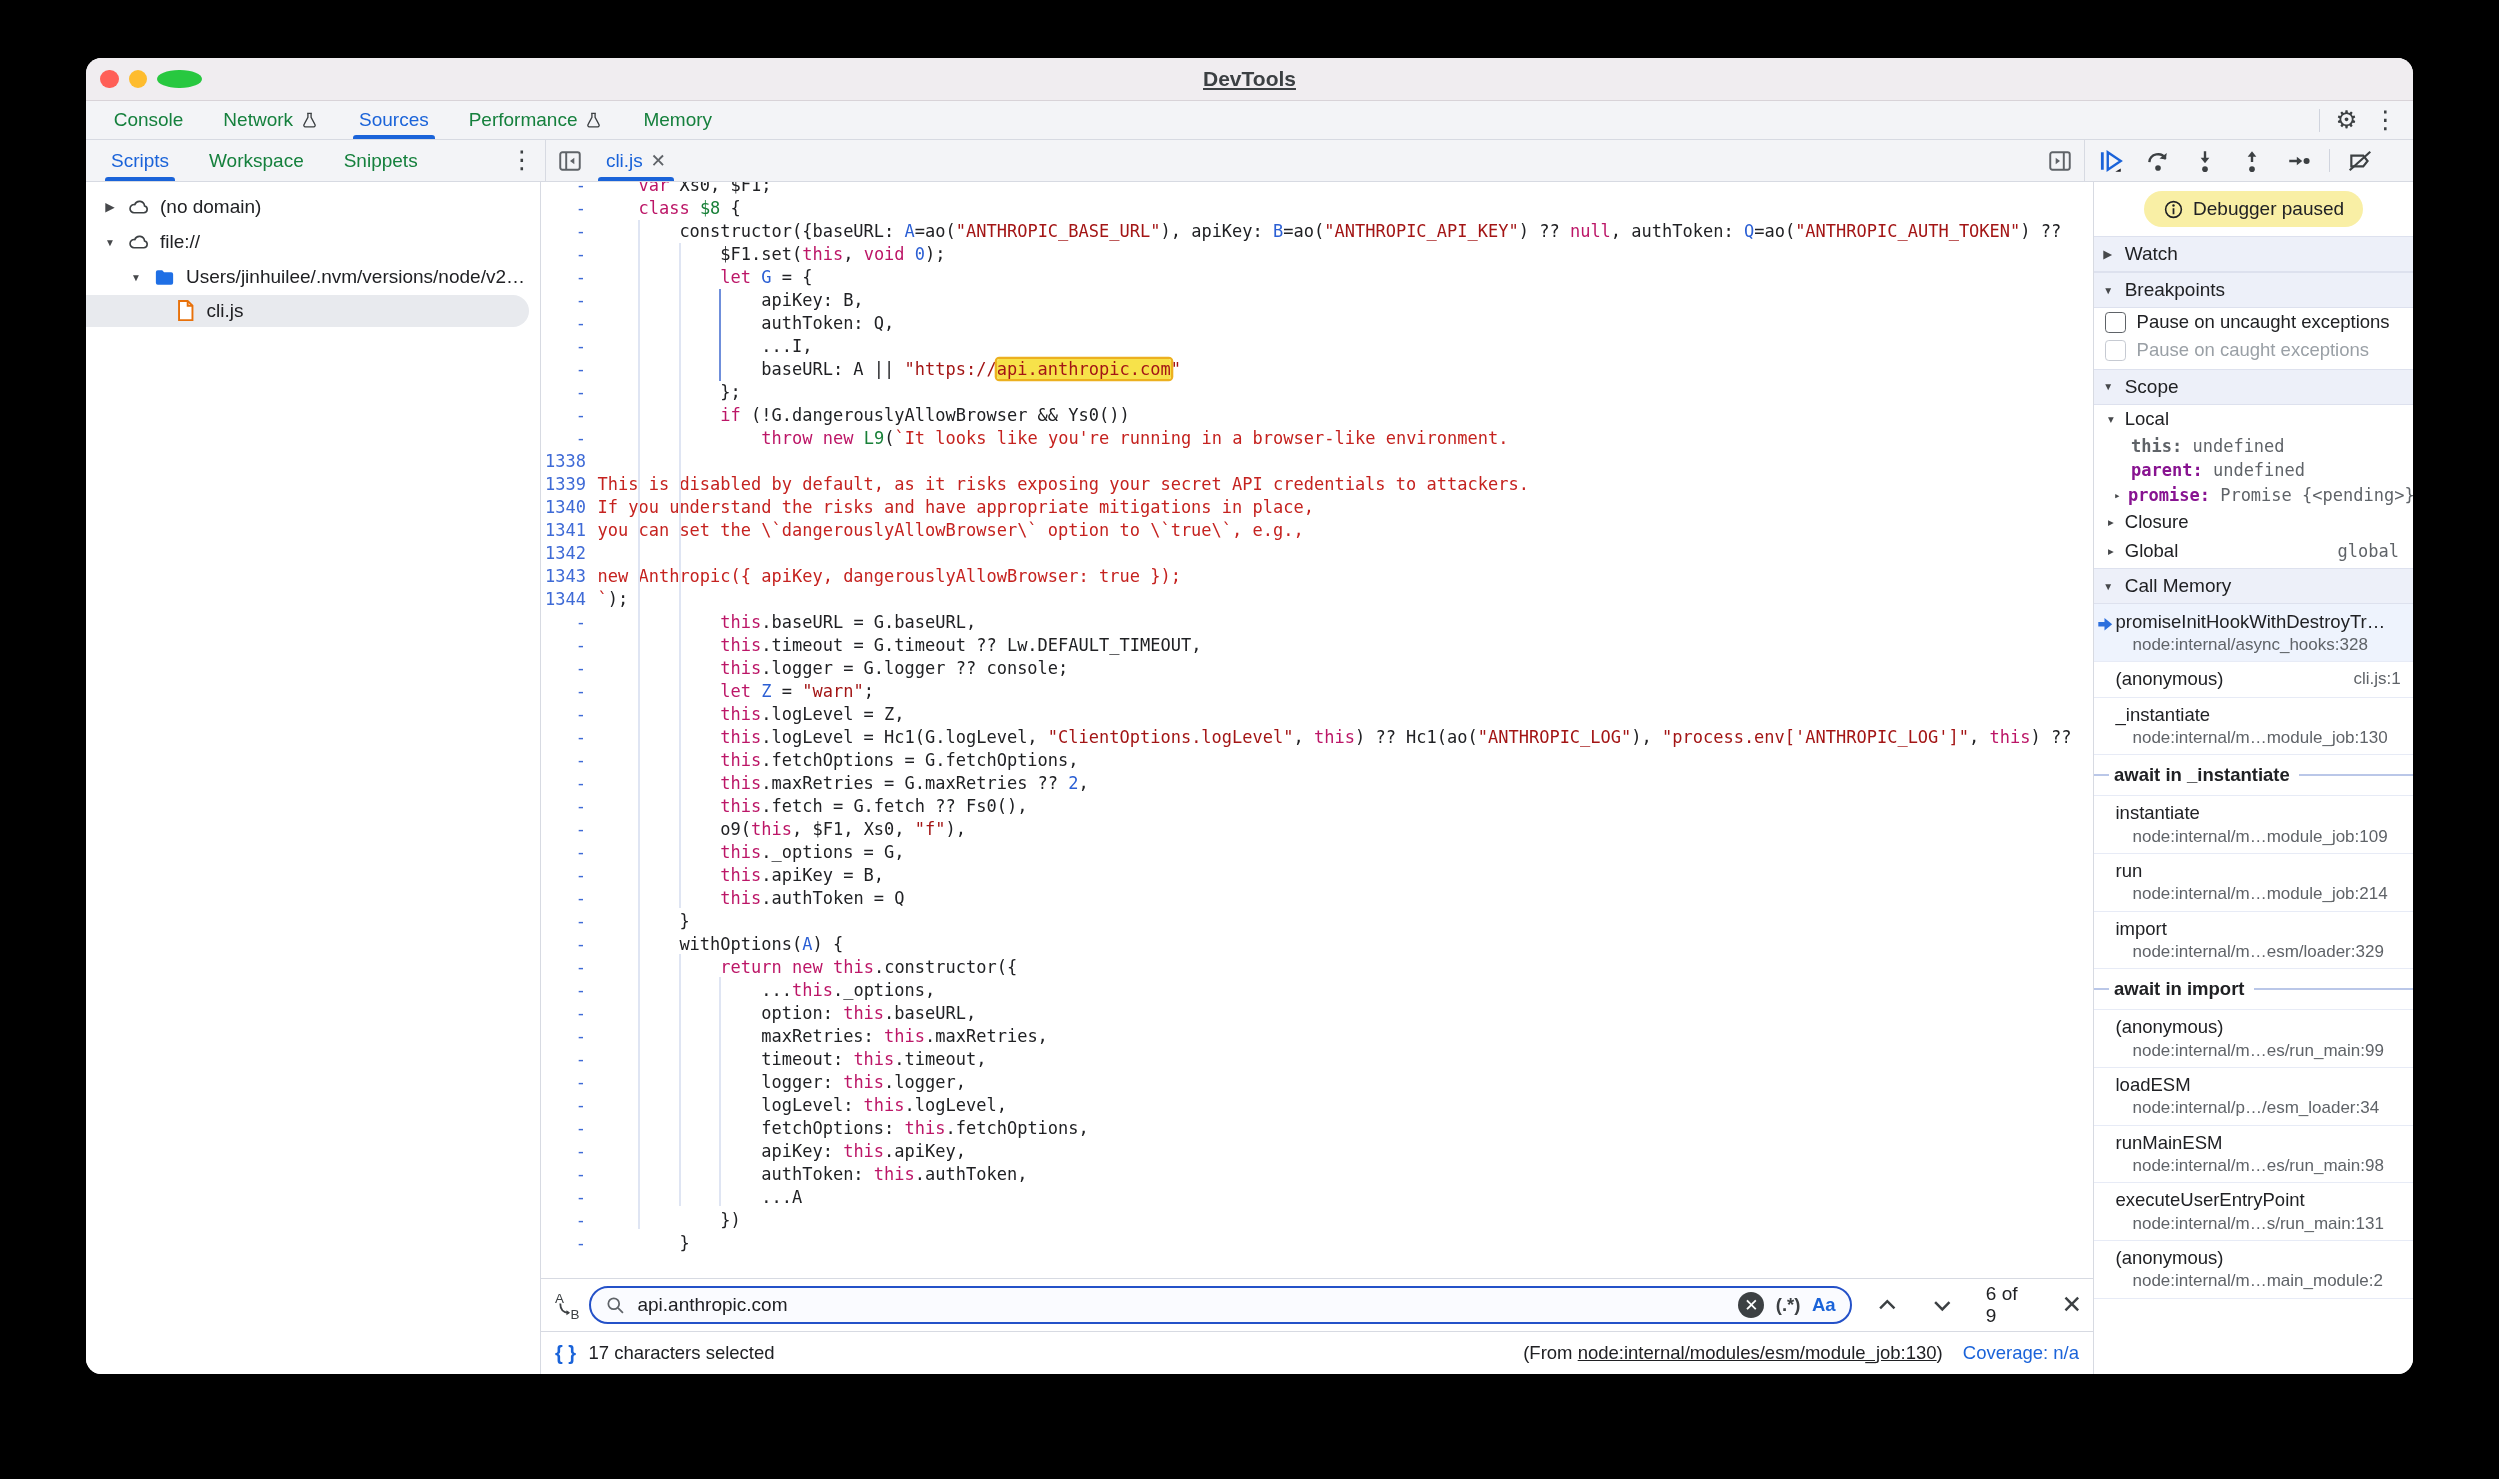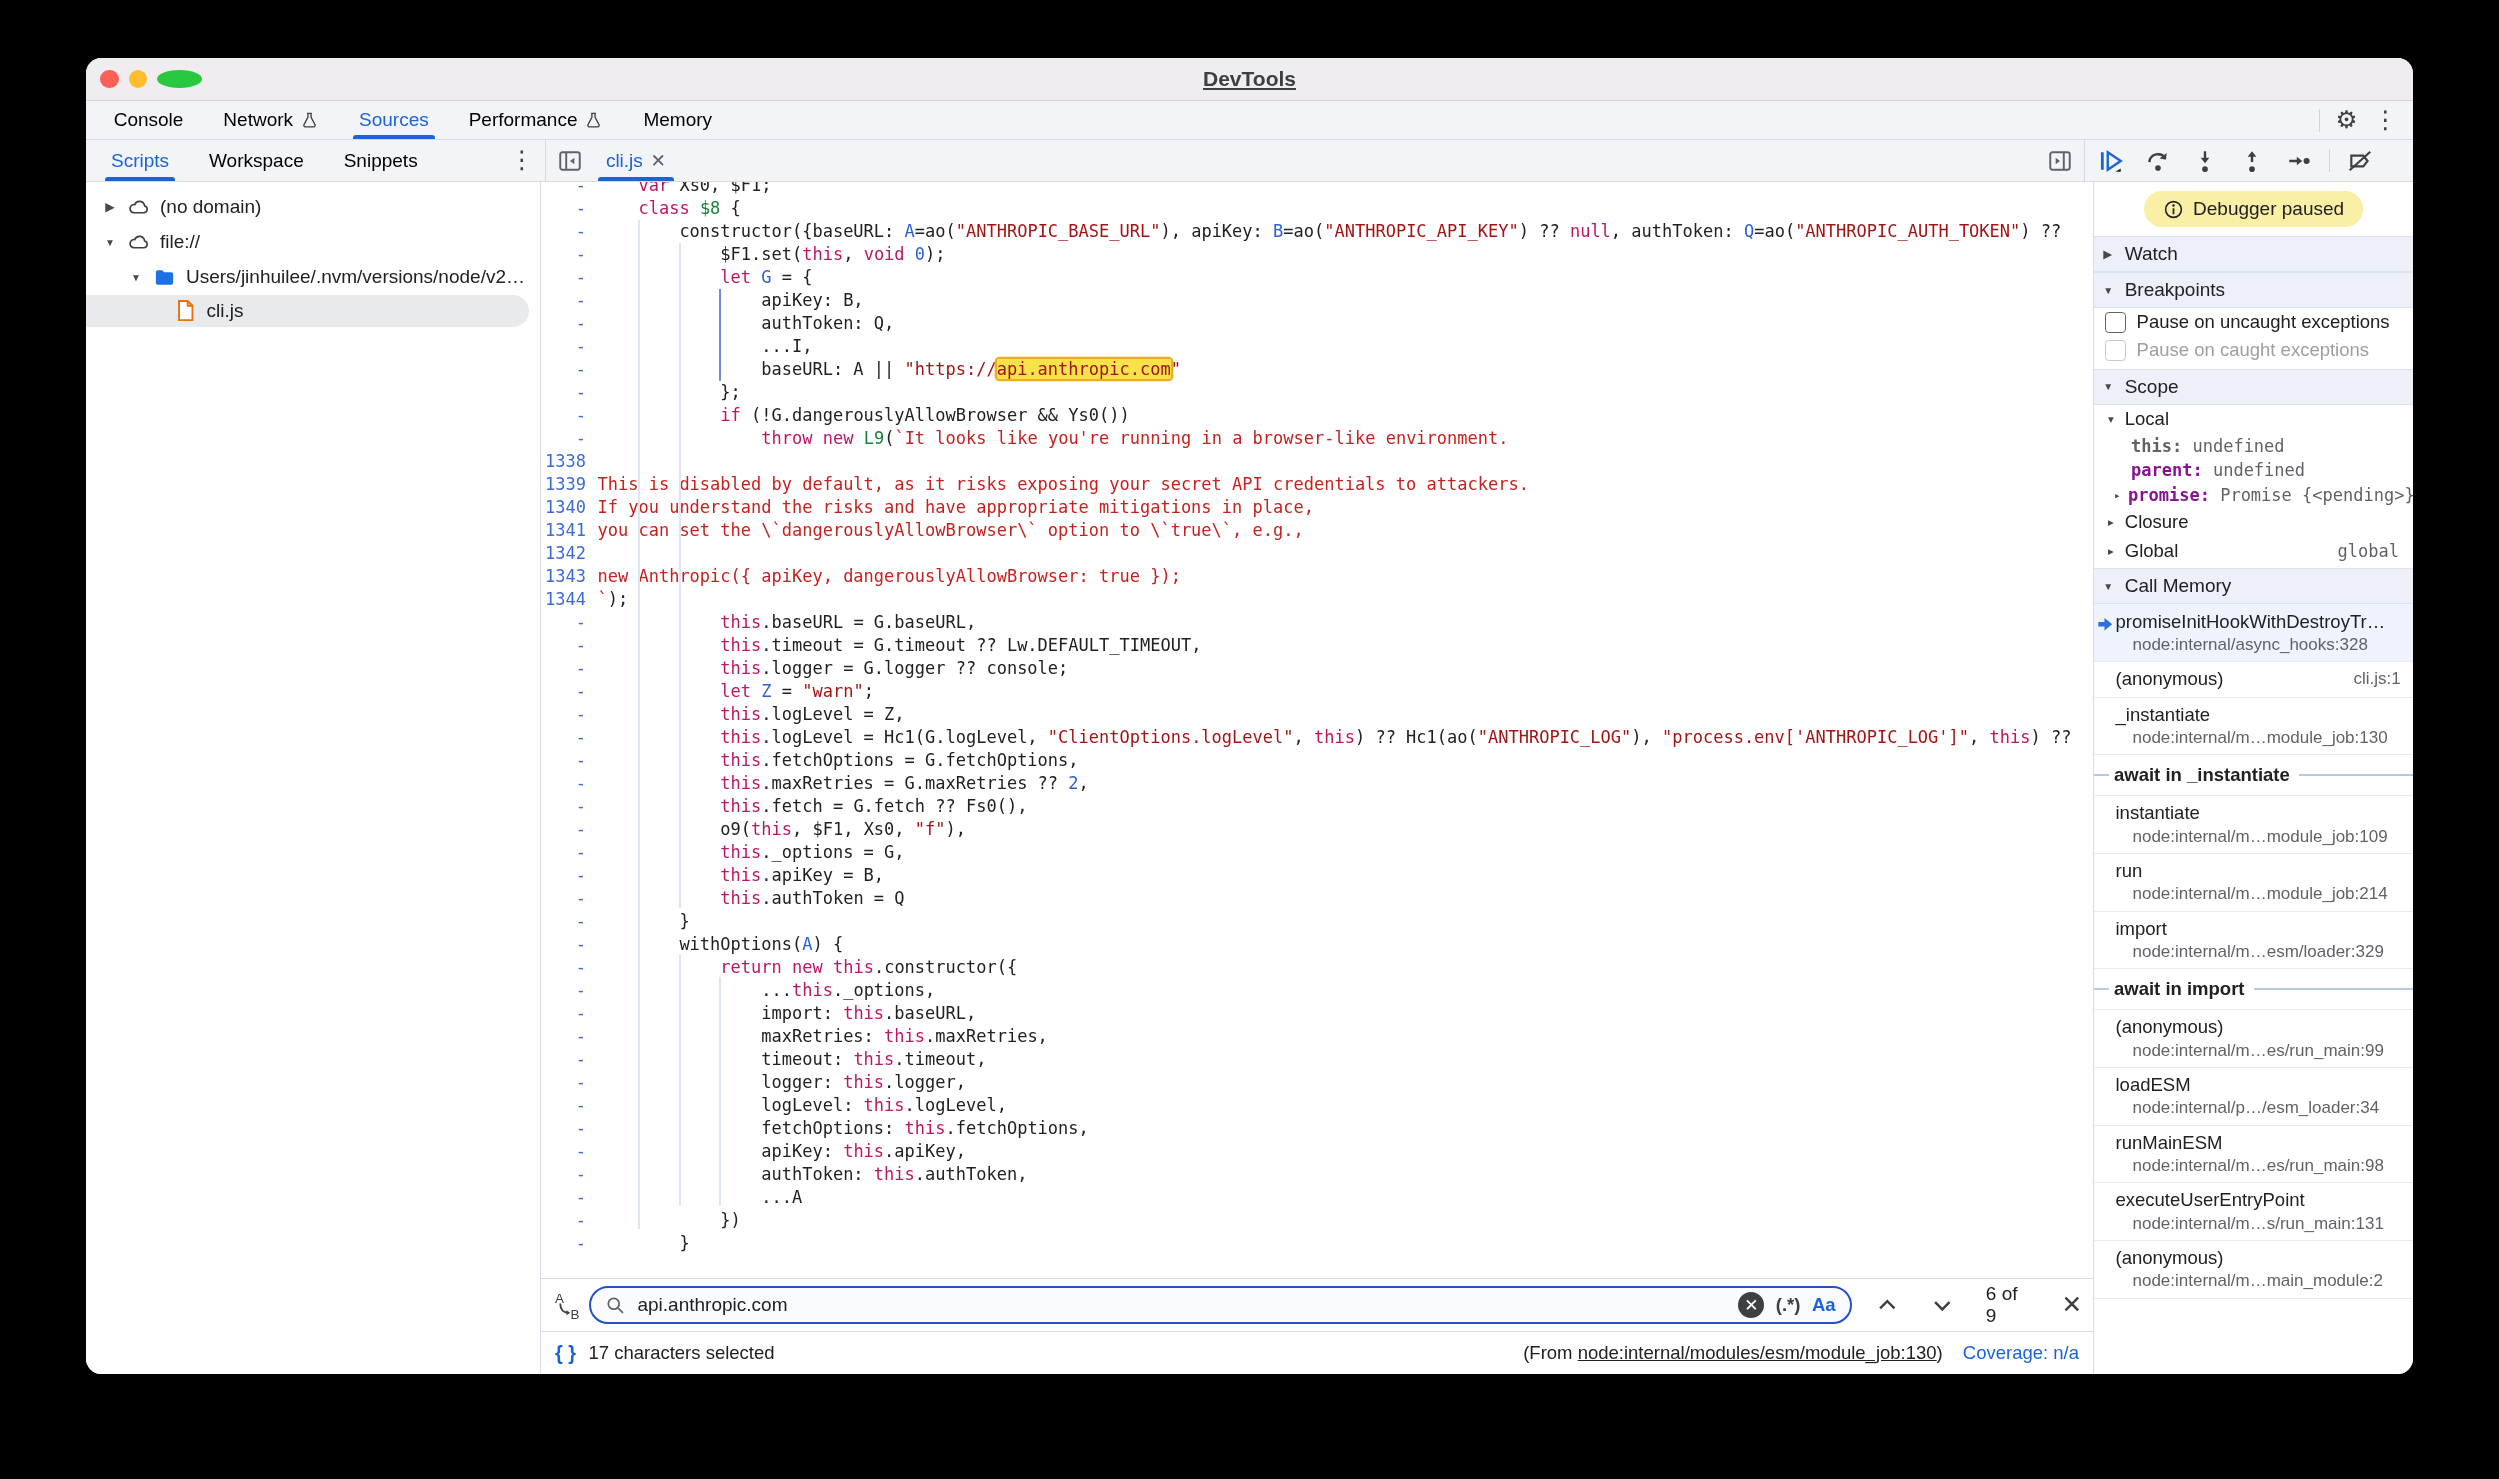--- a/index.html
+++ b/index.html
@@ -12,21 +12,21 @@
   .titlebar{height:42px;flex:none;background:#f0edf0;border-bottom:0.8px solid #d8d3d8;
             display:flex;align-items:center;position:relative;}
   .lights{display:flex;gap:10px;margin-left:14px;}
   .light{width:18.5px;height:18.5px;border-radius:50%;}
   .light.r{background:#ff5f57}.light.y{background:#febc2e}.light.g{background:#28c840}
   .wtitle{position:absolute;left:0;right:0;text-align:center;font-size:21px;font-weight:bold;color:#3c4043;text-decoration:underline;}
   
   .toolbar{height:38px;flex:none;background:#f3f4f7;border-bottom:0.8px solid #d7dae2;
            display:flex;align-items:stretch;padding-left:7.7px;}
   .tab{display:flex;align-items:center;gap:7px;padding:0 15.4px;margin:0 4.6px;font-size:19px;
-       color:#000000;position:relative;cursor:default;}
+       color:#15803d;position:relative;cursor:default;}
   .tab.active{color:#1a63d9;}
   .tab.active .underl{position:absolute;left:9.2px;right:9.2px;bottom:0;height:3.8px;background:#1a63d9;border-radius:3.1px 3.1px 0 0;}
   .tbright{margin-left:auto;display:flex;align-items:center;gap:15.4px;padding-right:15.4px;}
   .vdiv{width:0.8px;height:23px;background:#d0d4de;}
   .glyphbtn{font-size:24.6px;color:#3c4043;line-height:1;}
   
   .subbar{height:41px;flex:none;background:#f3f4f7;border-bottom:0.8px solid #d7dae2;display:flex;align-items:stretch;}
   .sb-left{width:454px;flex:none;border-right:0.8px solid #d7dae2;display:flex;align-items:stretch;padding-left:5px;}
   .sb-mid{flex:1;border-right:0.8px solid #d7dae2;display:flex;align-items:stretch;overflow:hidden;}
   .sb-right{width:319px;flex:none;display:flex;align-items:center;gap:13px;padding-left:9.2px;}
@@ -319,21 +319,21 @@
               <div class="cl"><span class="g">-</span><span class="t"><span class="tk-kw">            this</span><span class="tk-pln">.maxRetries = G.maxRetries ?? </span><span class="tk-num">2</span><span class="tk-pln">,</span></span></div>
               <div class="cl"><span class="g">-</span><span class="t"><span class="tk-kw">            this</span><span class="tk-pln">.fetch = G.fetch ?? Fs0(),</span></span></div>
               <div class="cl"><span class="g">-</span><span class="t"><span class="tk-pln">            o9(</span><span class="tk-kw">this</span><span class="tk-pln">, $F1, Xs0, </span><span class="tk-str">"f"</span><span class="tk-pln">),</span></span></div>
               <div class="cl"><span class="g">-</span><span class="t"><span class="tk-kw">            this</span><span class="tk-pln">._options = G,</span></span></div>
               <div class="cl"><span class="g">-</span><span class="t"><span class="tk-kw">            this</span><span class="tk-pln">.apiKey = B,</span></span></div>
               <div class="cl"><span class="g">-</span><span class="t"><span class="tk-kw">            this</span><span class="tk-pln">.authToken = Q</span></span></div>
               <div class="cl"><span class="g">-</span><span class="t"><span class="tk-pln">        }</span></span></div>
               <div class="cl"><span class="g">-</span><span class="t"><span class="tk-pln">        withOptions(</span><span class="tk-def">A</span><span class="tk-pln">) {</span></span></div>
               <div class="cl"><span class="g">-</span><span class="t"><span class="tk-kw">            return</span><span class="tk-pln"> </span><span class="tk-kw">new</span><span class="tk-pln"> </span><span class="tk-kw">this</span><span class="tk-pln">.constructor({</span></span></div>
               <div class="cl"><span class="g">-</span><span class="t"><span class="tk-pln">                ...</span><span class="tk-kw">this</span><span class="tk-pln">._options,</span></span></div>
-              <div class="cl"><span class="g">-</span><span class="t"><span class="tk-pln">                import: </span><span class="tk-kw">this</span><span class="tk-pln">.baseURL,</span></span></div>
+              <div class="cl"><span class="g">-</span><span class="t"><span class="tk-pln">                option: </span><span class="tk-kw">this</span><span class="tk-pln">.baseURL,</span></span></div>
               <div class="cl"><span class="g">-</span><span class="t"><span class="tk-pln">                maxRetries: </span><span class="tk-kw">this</span><span class="tk-pln">.maxRetries,</span></span></div>
               <div class="cl"><span class="g">-</span><span class="t"><span class="tk-pln">                timeout: </span><span class="tk-kw">this</span><span class="tk-pln">.timeout,</span></span></div>
               <div class="cl"><span class="g">-</span><span class="t"><span class="tk-pln">                logger: </span><span class="tk-kw">this</span><span class="tk-pln">.logger,</span></span></div>
               <div class="cl"><span class="g">-</span><span class="t"><span class="tk-pln">                logLevel: </span><span class="tk-kw">this</span><span class="tk-pln">.logLevel,</span></span></div>
               <div class="cl"><span class="g">-</span><span class="t"><span class="tk-pln">                fetchOptions: </span><span class="tk-kw">this</span><span class="tk-pln">.fetchOptions,</span></span></div>
               <div class="cl"><span class="g">-</span><span class="t"><span class="tk-pln">                apiKey: </span><span class="tk-kw">this</span><span class="tk-pln">.apiKey,</span></span></div>
               <div class="cl"><span class="g">-</span><span class="t"><span class="tk-pln">                authToken: </span><span class="tk-kw">this</span><span class="tk-pln">.authToken,</span></span></div>
               <div class="cl"><span class="g">-</span><span class="t"><span class="tk-pln">                ...A</span></span></div>
               <div class="cl"><span class="g">-</span><span class="t"><span class="tk-pln">            })</span></span></div>
               <div class="cl"><span class="g">-</span><span class="t"><span class="tk-pln">        }</span></span></div>

